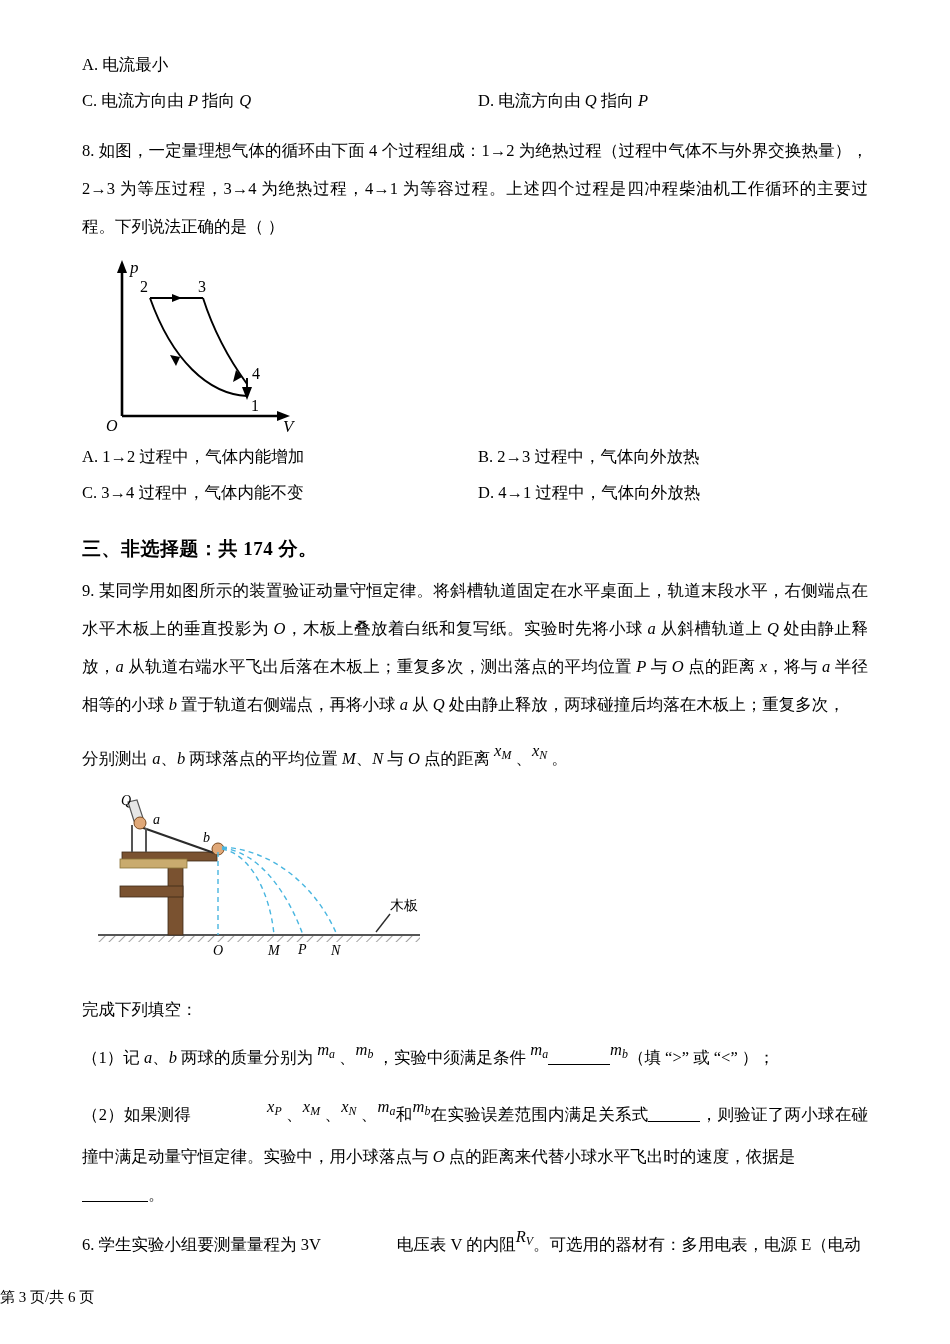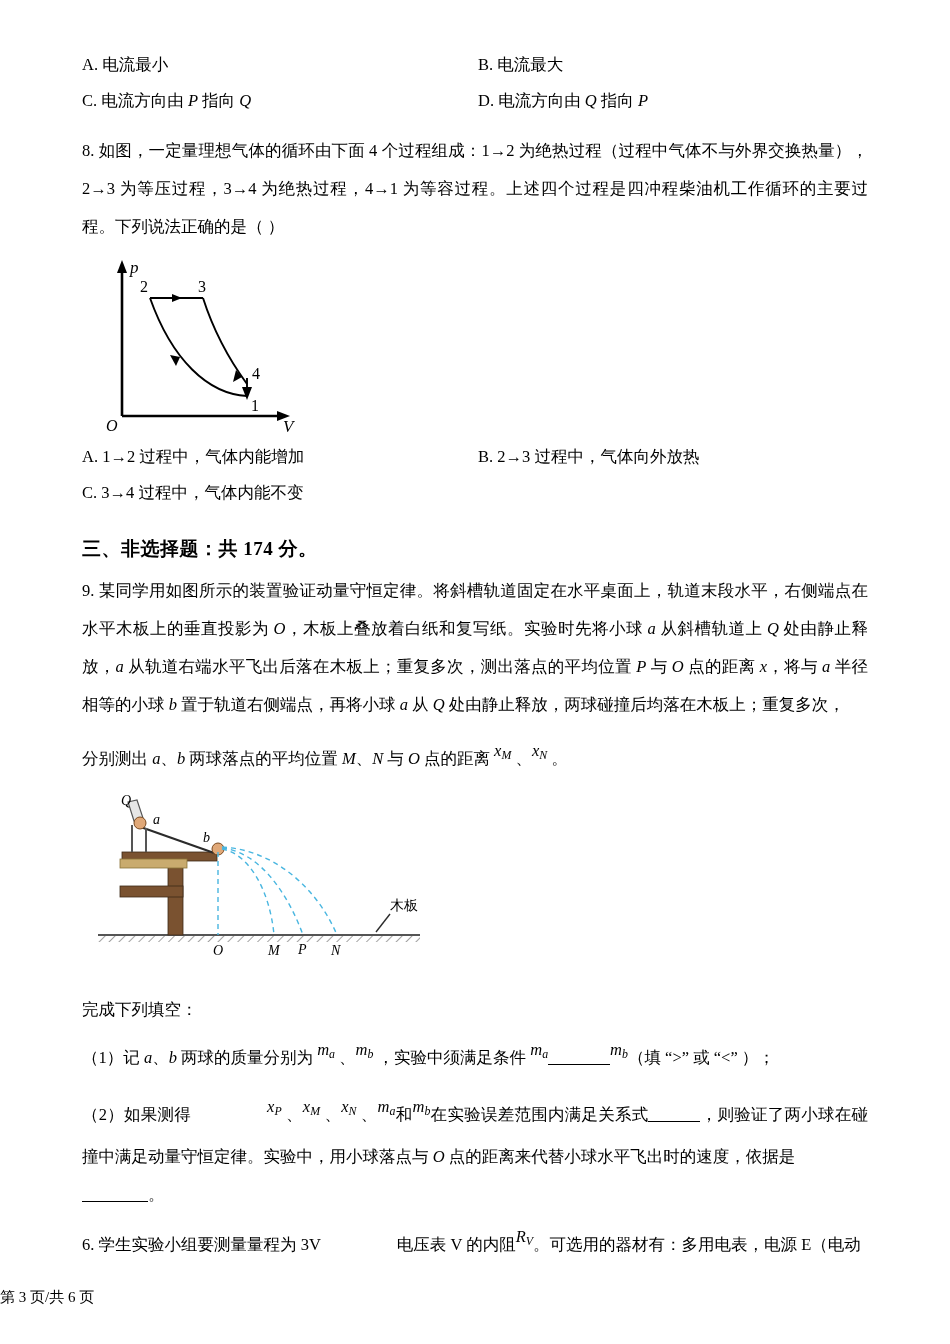--- a/index.html
+++ b/index.html
@@ -103,21 +103,20 @@
   }
 </style>
 </head>
 <body>
 
 <div class="page">
   <div class="content">
 
     <div class="row2col">
       <div class="col">A. 电流最小</div>
-      <div class="col colB">B. 电流最大</div>
     </div>
     <div class="row2col">
       <div class="col"><span>C. 电流方向由 </span><span class="it">P</span><span> 指向 </span><span class="it">Q</span></div>
       <div class="col colB"><span>D. 电流方向由 </span><span class="it">Q</span><span> 指向 </span><span class="it">P</span></div>
     </div>
 
     <div class="q-block">
       <p class="para">8. 如图，一定量理想气体的循环由下面 4 个过程组成：1→2 为绝热过程（过程中气体不与外界交换热量），2→3 为等压过程，3→4 为绝热过程，4→1 为等容过程。上述四个过程是四冲程柴油机工作循环的主要过程。下列说法正确的是（      ）</p>
 
       <div class="fig-pv">
@@ -150,20 +149,21 @@
           <text x="151" y="157" font-family="Liberation Serif, serif" font-size="16">1</text>
         </svg>
       </div>
 
       <div class="row2col" style="margin-top:6px">
         <div class="col">A. 1→2 过程中，气体内能增加</div>
         <div class="col colB">B. 2→3 过程中，气体向外放热</div>
       </div>
       <div class="row2col">
         <div class="col">C. 3→4 过程中，气体内能不变</div>
+        <div class="col colB">D. 4→1 过程中，气体向外放热</div>
       </div>
     </div>
 
     <p class="sec-head" style="margin-top:22px">三、非选择题：共 174 分。</p>
 
     <div>
       <p class="para" style="margin-top:6px"><span>9. 某同学用如图所示的装置验证动量守恒定律。将斜槽轨道固定在水平桌面上，轨道末段水平，右侧端点在水平木板上的垂直投影为 </span><span class="it">O</span><span>，木板上叠放着白纸和复写纸。实验时先将小球 </span><span class="it">a</span><span> 从斜槽轨道上 </span><span class="it">Q</span><span> 处由静止释放，</span><span class="it">a</span><span> 从轨道右端水平飞出后落在木板上；重复多次，测出落点的平均位置 </span><span class="it">P</span><span> 与 </span><span class="it">O</span><span> 点的距离 </span><span class="it">x</span><span>，将与 </span><span class="it">a</span><span> 半径相等的小球 </span><span class="it">b</span><span> 置于轨道右侧端点，再将小球 </span><span class="it">a</span><span> 从 </span><span class="it">Q</span><span> 处由静止释放，两球碰撞后均落在木板上；重复多次，</span></p>
 
       <p class="para" style="margin-top:16px"><span>分别测出 </span><span class="it">a</span><span>、</span><span class="it">b</span><span> 两球落点的平均位置 </span><span class="it">M</span><span>、</span><span class="it">N</span><span> 与 </span><span class="it">O</span><span> 点的距离 </span><span class="raised"><span>x</span><span class="sub">M</span></span><span> 、</span><span class="raised"><span>x</span><span class="sub">N</span></span><span> 。</span></p>
 

